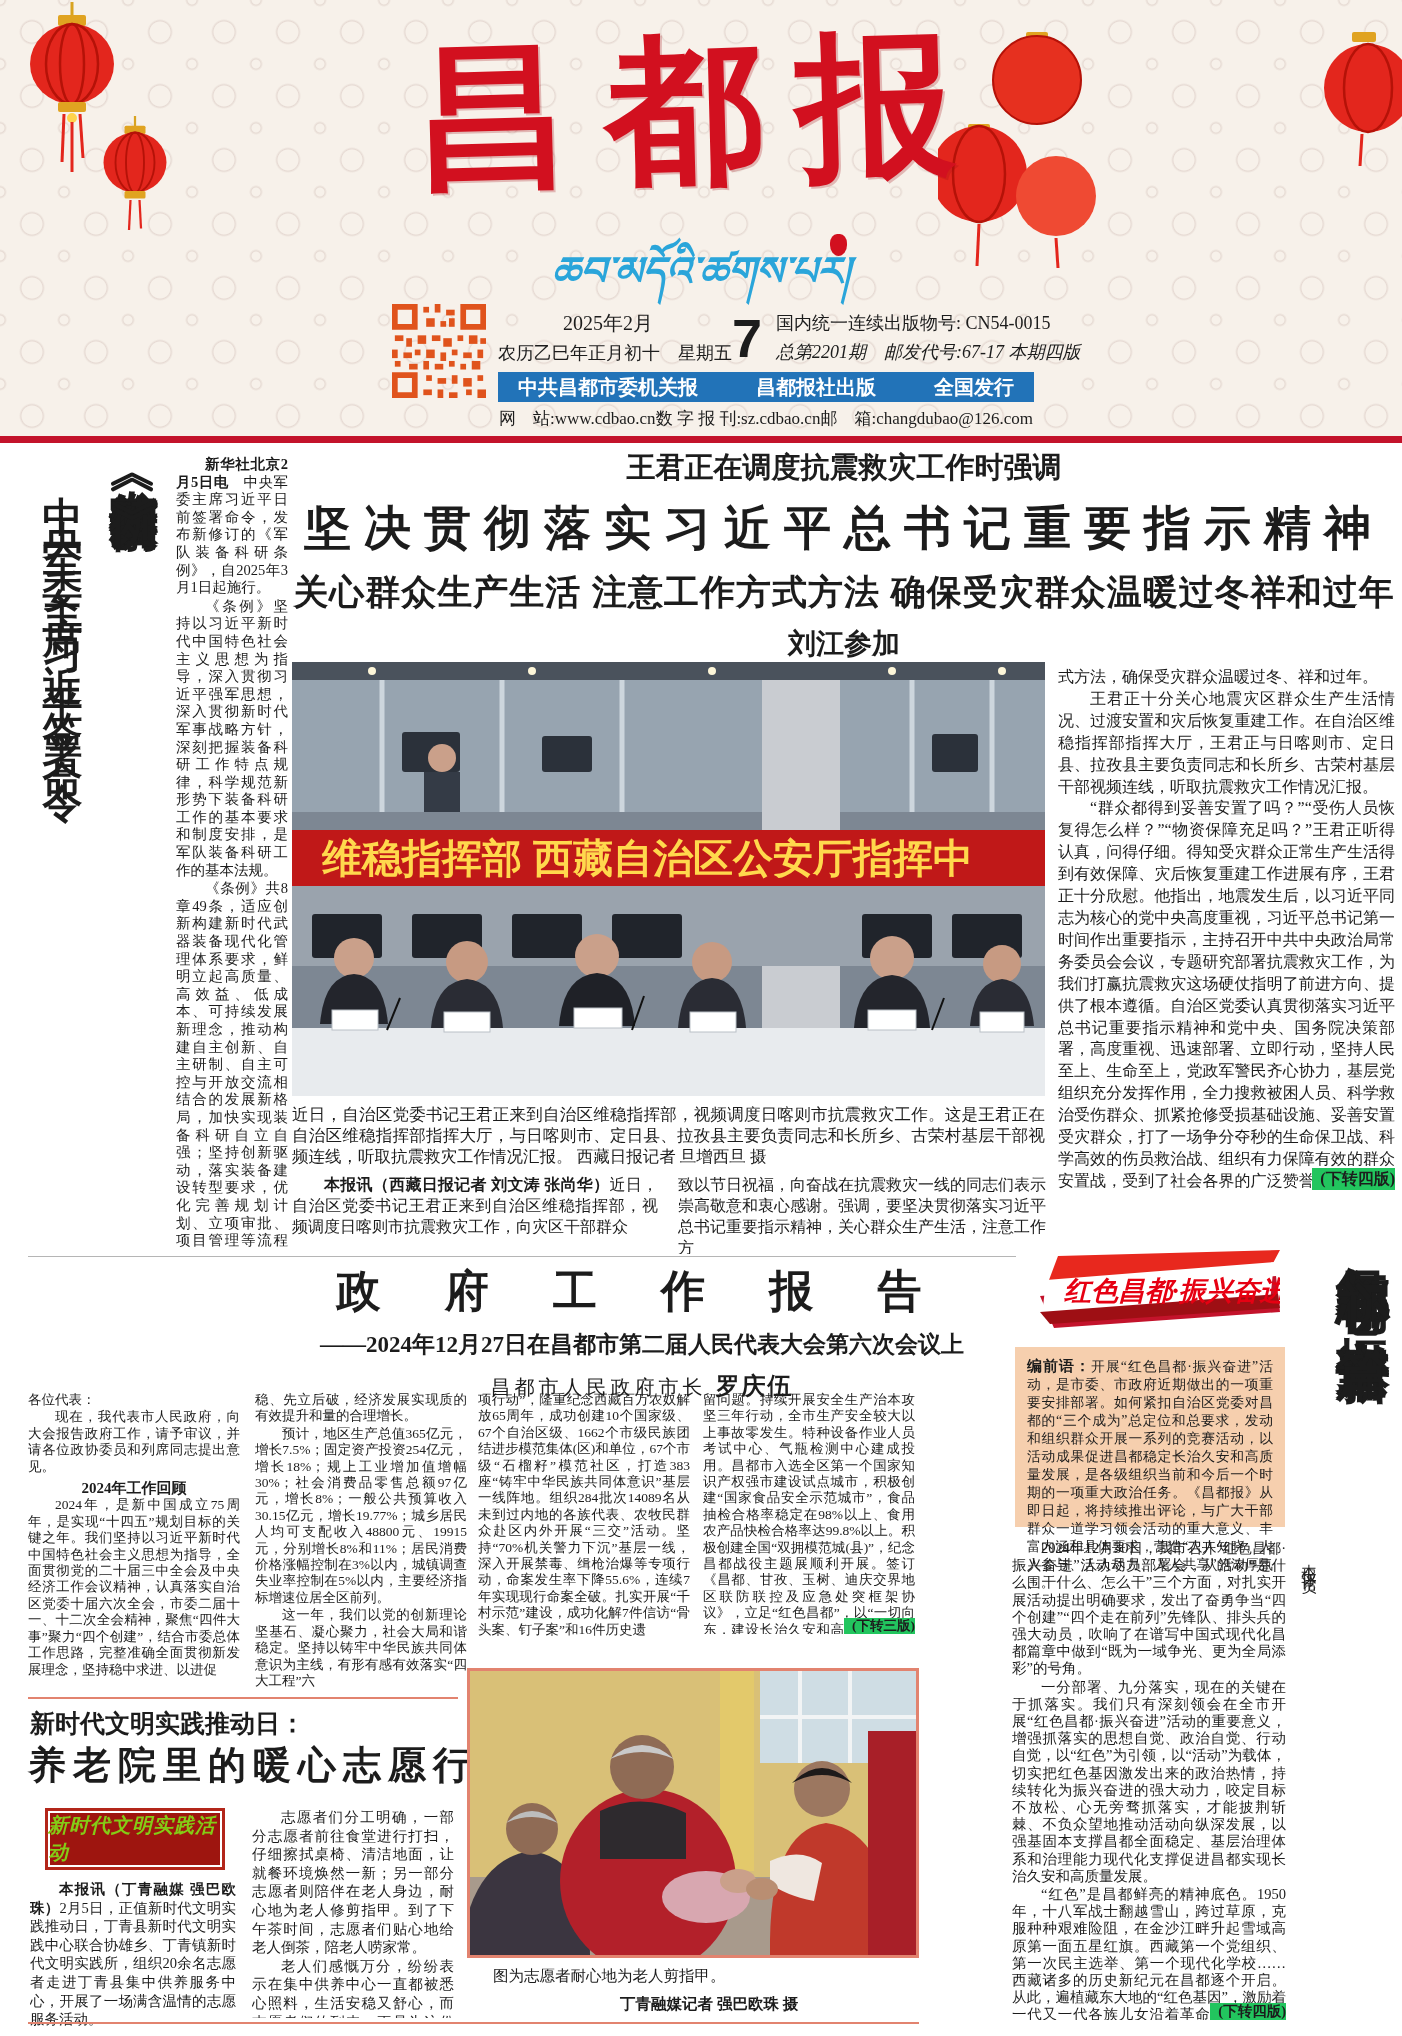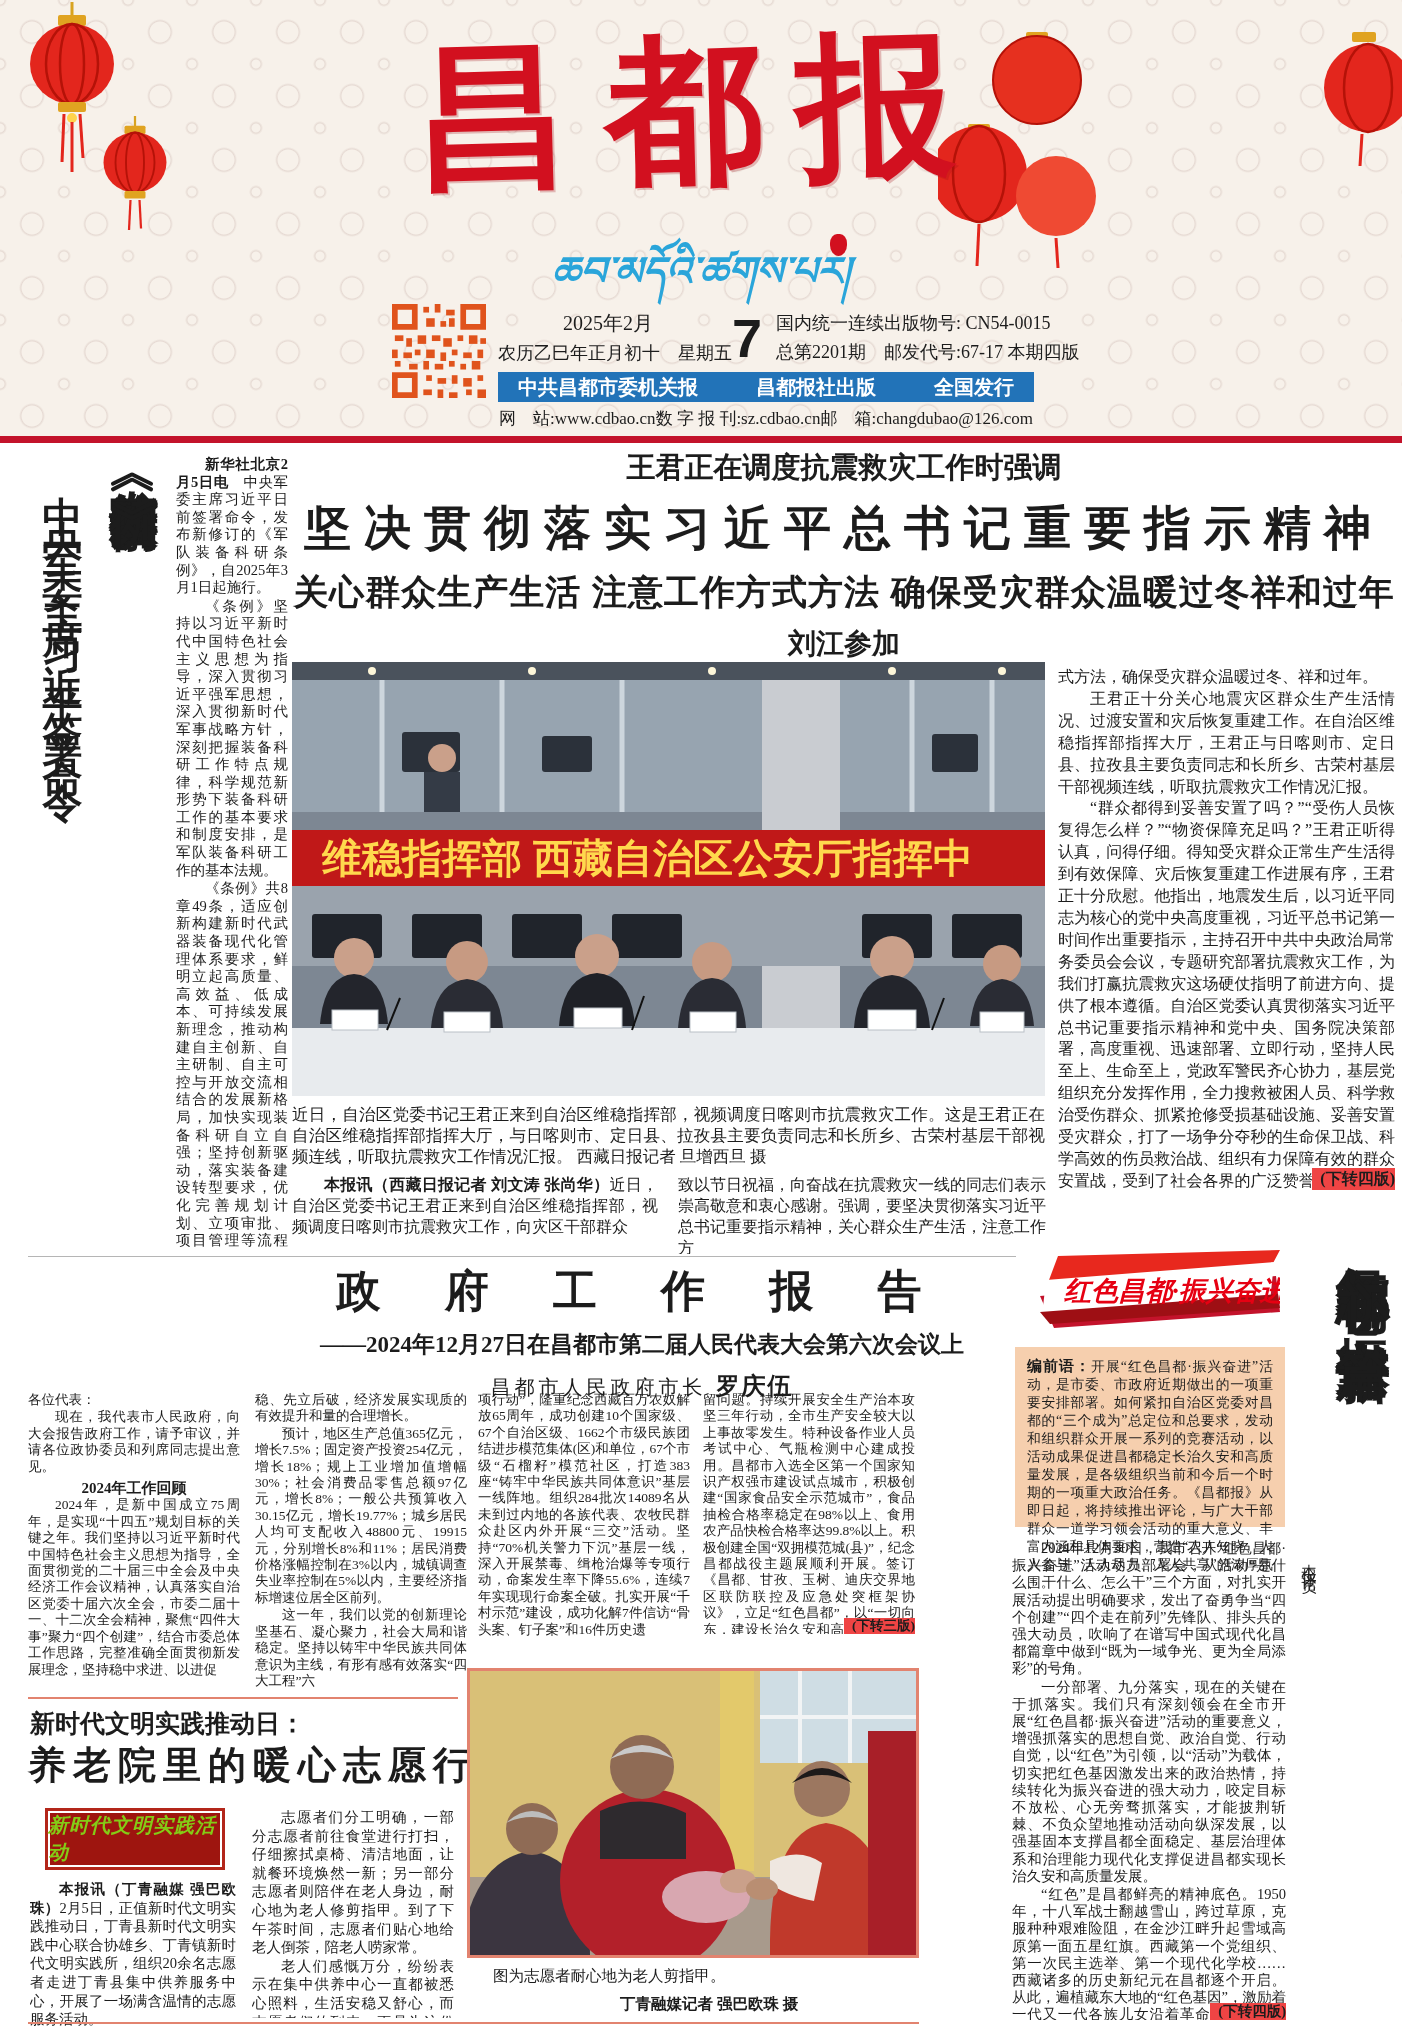--- a/index.html
+++ b/index.html
@@ -28,21 +28,21 @@
   .red-dot { left:830px; top:234px; width:17px; height:22px; background:#d2101f; border-radius:50% 50% 60% 60%; }
   .qr { left:392px; top:304px; width:94px; height:94px; }
   .mh-info { left:498px; top:310px; width:536px; }
   .mh-row1 { display:flex; align-items:center; }
   .mh-dates { width:220px; text-align:center; }
   .mh-date1 { font-size:20px; }
   .mh-date2 { font-size:18px; margin-top:4px; white-space:nowrap; }
   .mh-day { font-size:54px; font-weight:900; line-height:54px; margin:0 14px; font-family:"Liberation Sans","DejaVu Sans",sans-serif; }
   .mh-issue { text-align:left; }
   .mh-iss1, .mh-iss2 { font-size:18px; white-space:nowrap; }
-  .mh-iss2 { margin-top:5px; }
+  .mh-iss2 { margin-top:5px;font-style:italic; }
   .org-bar { margin-top:7px; height:30px; background:#2273b8; color:#fff; display:flex;
     align-items:center; justify-content:center; gap:58px; font-weight:bold; font-size:20px; }
   .contacts { margin-top:5px; display:flex; justify-content:center; font-size:17px; }
   .red-rule { left:0; top:436px; width:1402px; height:7px; background:#c3132b; }
 
   
   .ls-kicker { left:26px; top:458px; width:64px; height:792px; font-size:40px; font-weight:bold;
     letter-spacing:24px; padding-top:6px; }
   .ls-headline { left:92px; top:452px; width:76px; height:798px; font-size:49px; font-weight:900;
     font-family:"Liberation Sans","DejaVu Sans",sans-serif; letter-spacing:1px; }
@@ -54,21 +54,21 @@
   .lead-h1 { font-size:47px; font-weight:900; letter-spacing:13px; margin-top:9px; white-space:nowrap; }
   .lead-h2 { font-size:35px; font-weight:900; letter-spacing:1px; margin-top:9px; white-space:nowrap; }
   .lead-by { font-size:28px; font-weight:900; margin-top:9px; }
 
   .lead-photo { left:292px; top:662px; width:753px; height:434px; }
   .lead-caption { left:292px; top:1104px; width:753px; height:64px; font-size:16.5px; line-height:21px; }
   .lead-cap-credit { font-weight:normal; white-space:nowrap; }
   .lead-col-a { left:292px; top:1174px; width:366px; height:80px; font-size:16px; line-height:21px; }
   .lead-col-b { left:678px; top:1174px; width:368px; height:80px; font-size:16px; line-height:21px; }
   .lead-right { left:1058px; top:666px; width:337px; height:524px; font-size:16px; line-height:21.9px; }
-  .jump { position:absolute; right:0; bottom:0; background:#ef4444; font-weight:bold; padding-left:8px; }
+  .jump { position:absolute; right:0; bottom:0; background:#22c55e; font-weight:bold; padding-left:8px; }
 
   .divider1 { left:28px; top:1256px; width:988px; height:1px; background:#b5b5b5; }
 
   
   .rp-head { left:292px; top:1262px; width:700px; text-align:center; }
   .rp-title { font-size:44px; font-weight:900; letter-spacing:26px; white-space:nowrap; }
   .rp-sub { font-size:23px; font-weight:bold; margin-top:8px; white-space:nowrap; }
   .rp-author { font-size:20px; margin-top:10px; letter-spacing:4px; }
   .rp-author b { font-size:24px; letter-spacing:2px; }
   .rp-col { width:212px; font-size:13.5px; line-height:16.4px; }

